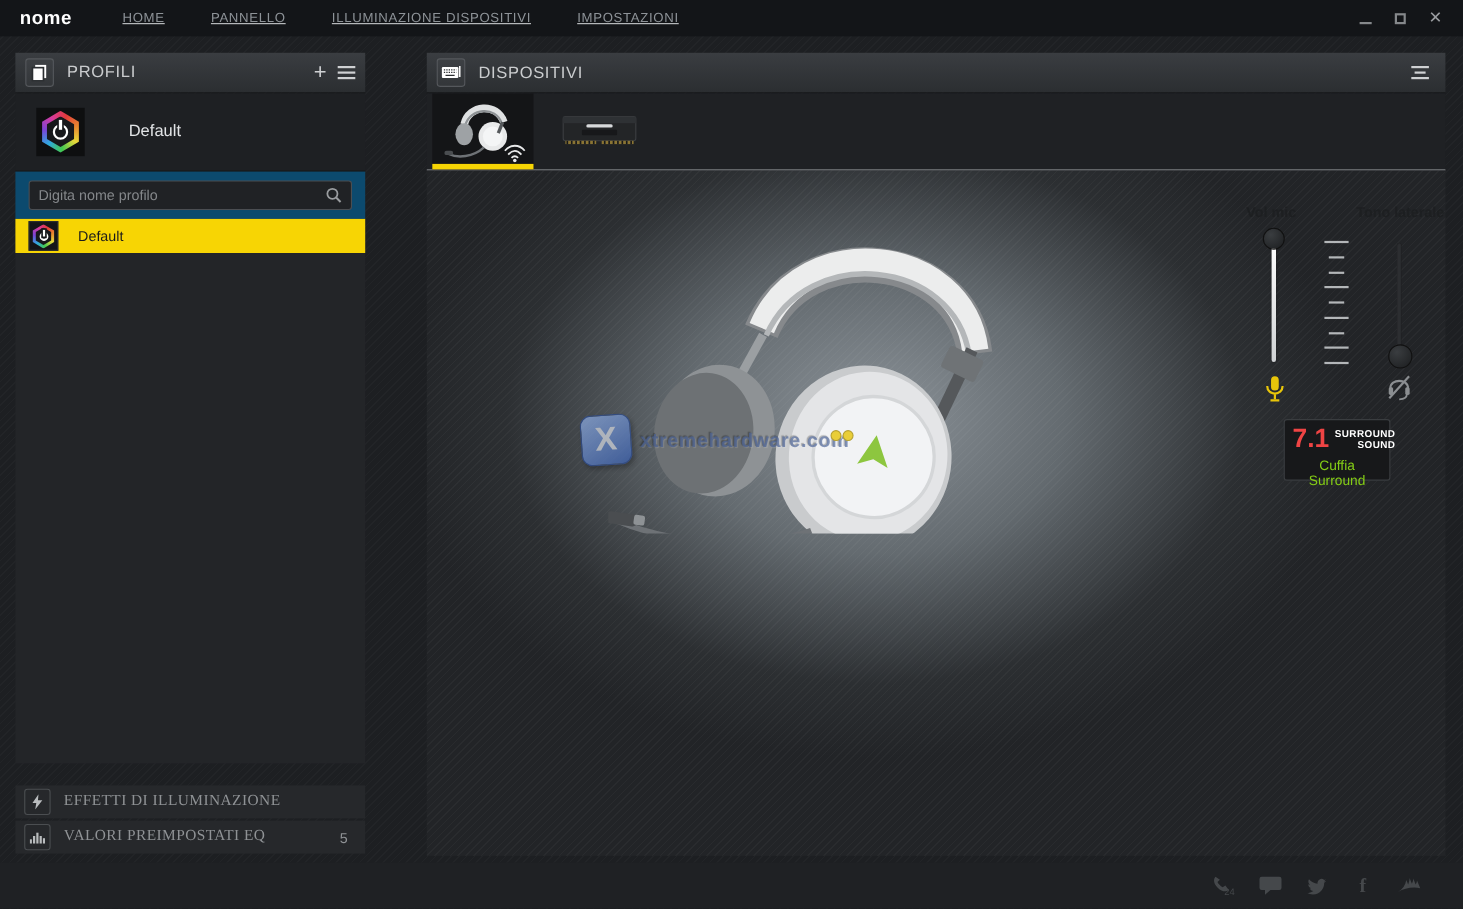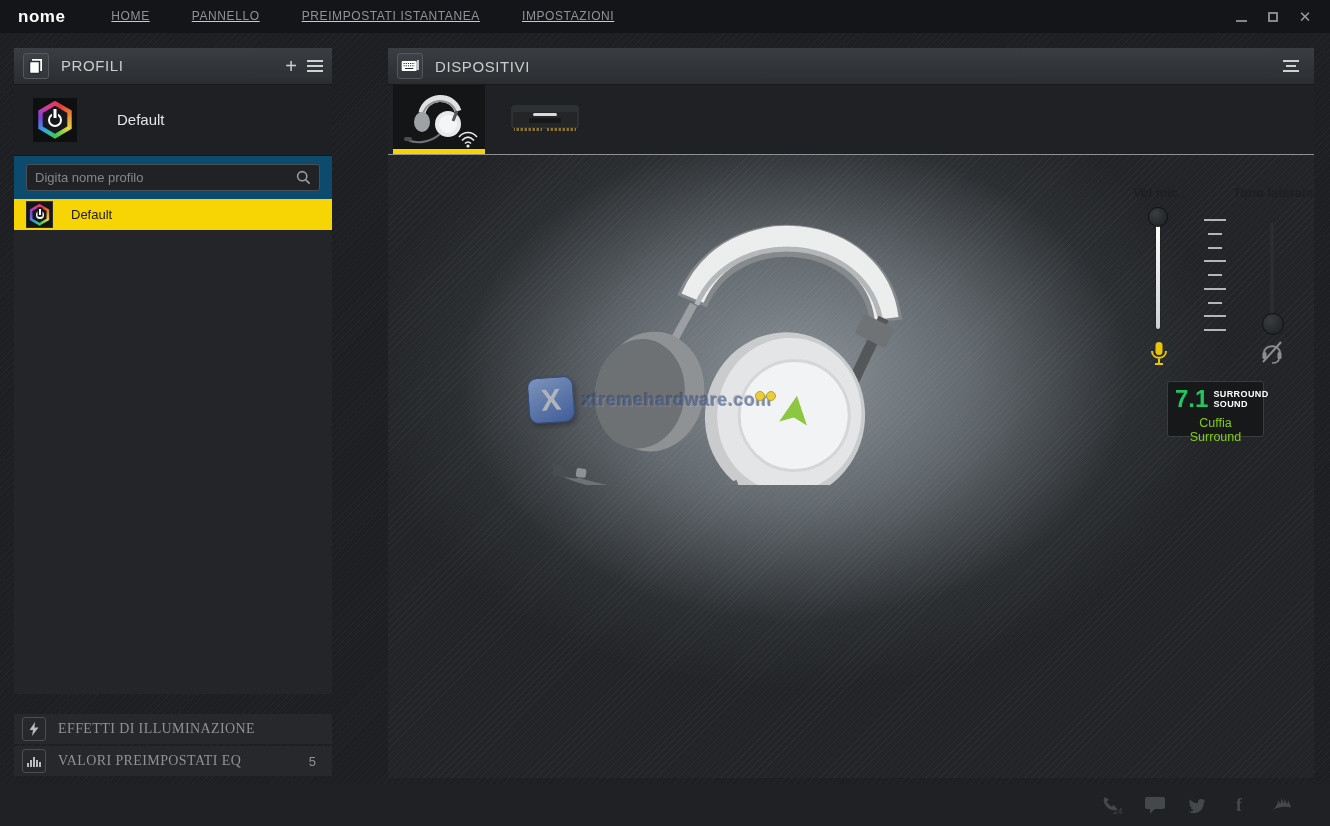--- a/index.html
+++ b/index.html
@@ -73,42 +73,42 @@
   .slider-track{position:absolute;width:4px;border-radius:2px;}
   .track-light{background:linear-gradient(#ffffff,#cfd2d4);box-shadow:0 0 2px rgba(0,0,0,.4);}
   .track-dark{background:#2c2e31;box-shadow:inset 0 0 1px #111;}
   .slider-knob{position:absolute;width:20px;height:20px;border-radius:50%;background:radial-gradient(circle at 35% 30%,#3a3d40,#1b1d1f);border:1px solid #111;}
   .tickcol{position:absolute;display:flex;flex-direction:column;justify-content:space-between;align-items:center;}
   .tick{height:2px;background:#cdd0d2;opacity:.85;}
   .tick.long{width:22px;}
   .tick.short{width:14px;}
   .badge71{position:absolute;width:97px;height:56px;background:#17181a;border:1px solid #3a3d40;border-radius:3px;padding:5px 7px 4px;}
   .badge-top{display:flex;align-items:center;gap:5px;}
-  .badge-num{font-size:24px;font-weight:bold;color:#22c55e;line-height:1;}
-  .badge-words{display:flex;flex-direction:column;font-size:9px;font-weight:bold;color:#fff;letter-spacing:.4px;line-height:1.15;}
+  .badge-num{font-size:24px;font-weight:bold;color:#ef4444;line-height:1;}
+  .badge-words{display:flex;flex-direction:column;font-size:9px;font-weight:bold;color:#fff;letter-spacing:.4px;line-height:1.15;align-items:flex-end;}
   .badge-caption{font-size:12.5px;color:#84cc16;margin-top:5px;text-align:center;}
   
   .watermark{position:absolute;display:flex;align-items:center;opacity:.8;}
   .wm-x{width:46px;height:46px;border-radius:10px;background:linear-gradient(150deg,#8aa6d6,#3c5fa8);border:1px solid #2c4a8c;display:flex;align-items:center;justify-content:center;font-size:30px;font-weight:bold;color:#c8cdd6;transform:rotate(-4deg);box-shadow:2px 3px 5px rgba(0,0,0,.35);}
   .wm-text{font-size:18px;font-weight:bold;letter-spacing:.5px;color:rgba(70,95,150,.8);text-shadow:1px 1px 1px rgba(255,255,255,.18),-1px -1px 1px rgba(0,0,0,.35);margin-left:8px;position:relative;}
   .wm-dot{position:absolute;width:10px;height:10px;border-radius:50%;background:#e8c50a;border:1px solid #a88d00;}
   
   .footer{position:absolute;left:0;bottom:0;width:1330px;height:42px;background:#1f2124;display:flex;align-items:center;justify-content:flex-end;gap:20px;padding-right:38px;}
   .soc{width:22px;height:22px;display:flex;align-items:center;justify-content:center;color:#45484b;}
   .fb-f{font-size:18px;font-weight:bold;color:#45484b;font-family:"Liberation Serif",serif;}
 </style>
 </head>
 <body>
 
 <div class="topbar">
   <div class="logo">nome</div>
   <div class="menu">
     <div class="menu-item">HOME</div>
     <div class="menu-item">PANNELLO</div>
-    <div class="menu-item">PREIMPOSTATI ISTANTANEA</div>
+    <div class="menu-item">ILLUMINAZIONE DISPOSITIVI</div>
     <div class="menu-item">IMPOSTAZIONI</div>
   </div>
   <div class="win-controls">
     <div class="win-btn">
         <span class="ic-min"></span>
       </div>
     <div class="win-btn">
         <span class="ic-max"></span>
       </div>
     <div class="win-btn">

